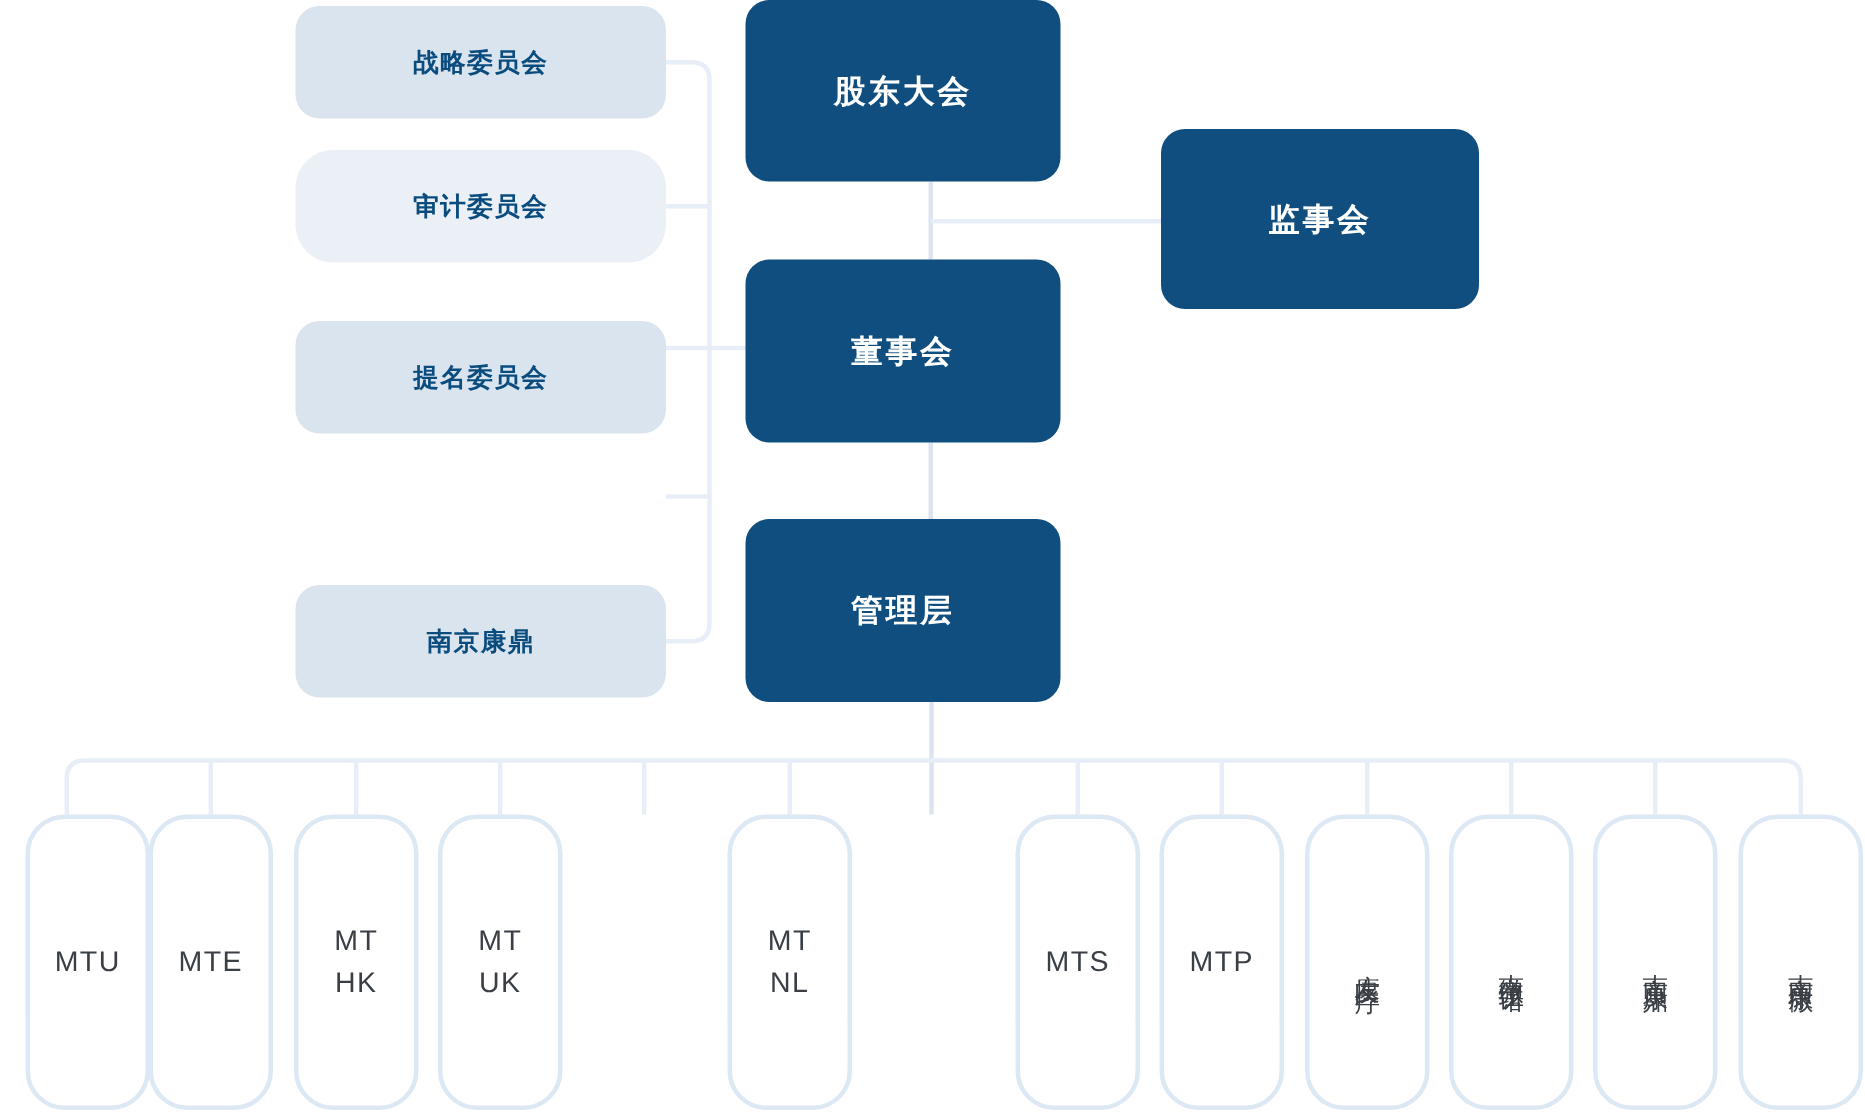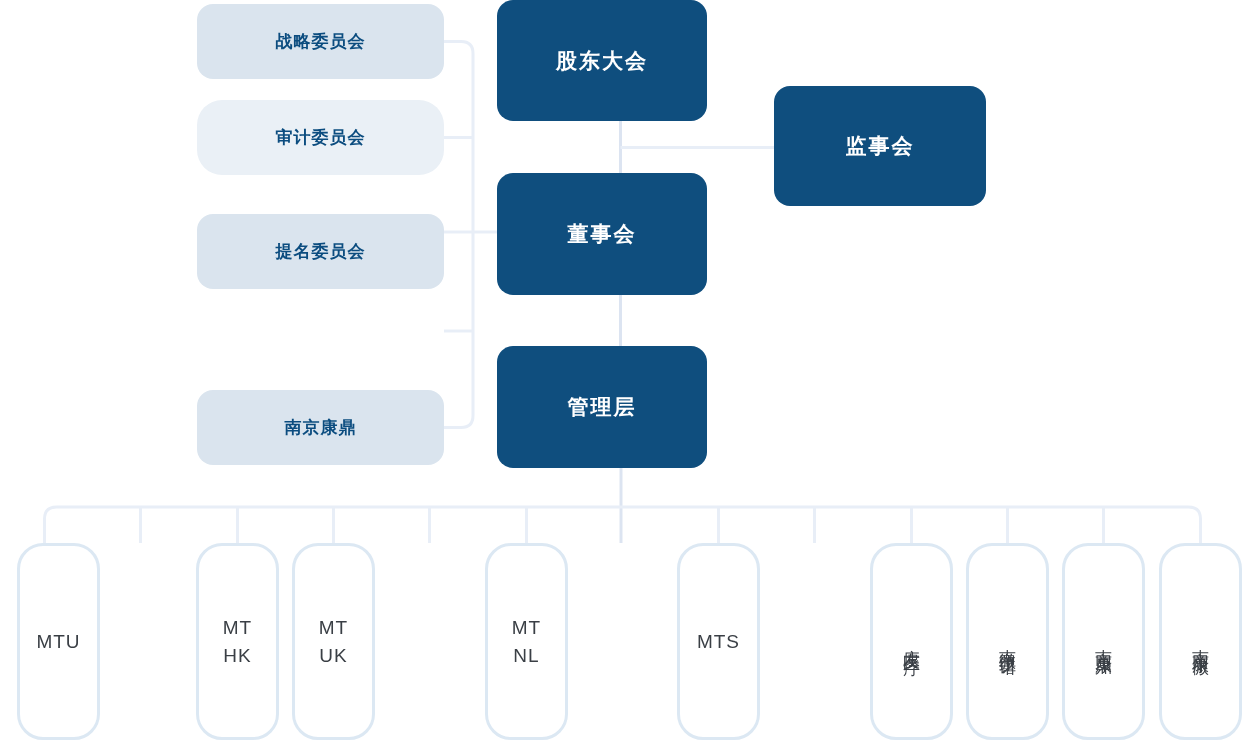--- a/index.html
+++ b/index.html
@@ -85,25 +85,27 @@
   <div class="box committee shade-b" style="top:100px">审计委员会</div>
   <div class="box committee shade-a" style="top:214px">提名委员会</div>
   <div class="box committee shade-a" style="top:390px">南京康鼎</div>
 
   <div class="box dark" style="top:0">股东大会</div>
   <div class="box dark" style="top:173px;height:122px">董事会</div>
   <div class="box dark" style="top:346px;height:122px">管理层</div>
   <div class="box dark" style="left:774px;top:86px;width:212px;height:120px">监事会</div>
 
   <div class="box sub" style="left:17px">MTU</div>
+  <div class="box sub" style="left:99px">MTE</div>
   <div class="box sub" style="left:196px">MT
 HK</div>
   <div class="box sub" style="left:292px">MT
 UK</div>
   <div class="box sub" style="left:485px">MT
 NL</div>
   <div class="box sub" style="left:677px">MTS</div>
+  <div class="box sub" style="left:773px">MTP</div>
   <div class="box sub vertical" style="left:870px">康友医疗</div>
   <div class="box sub vertical" style="left:966px">南微纽诺</div>
   <div class="box sub vertical" style="left:1062px">南京康鼎</div>
   <div class="box sub vertical" style="left:1159px">南京康微</div>
 
 </div>
 
 </body></html>

